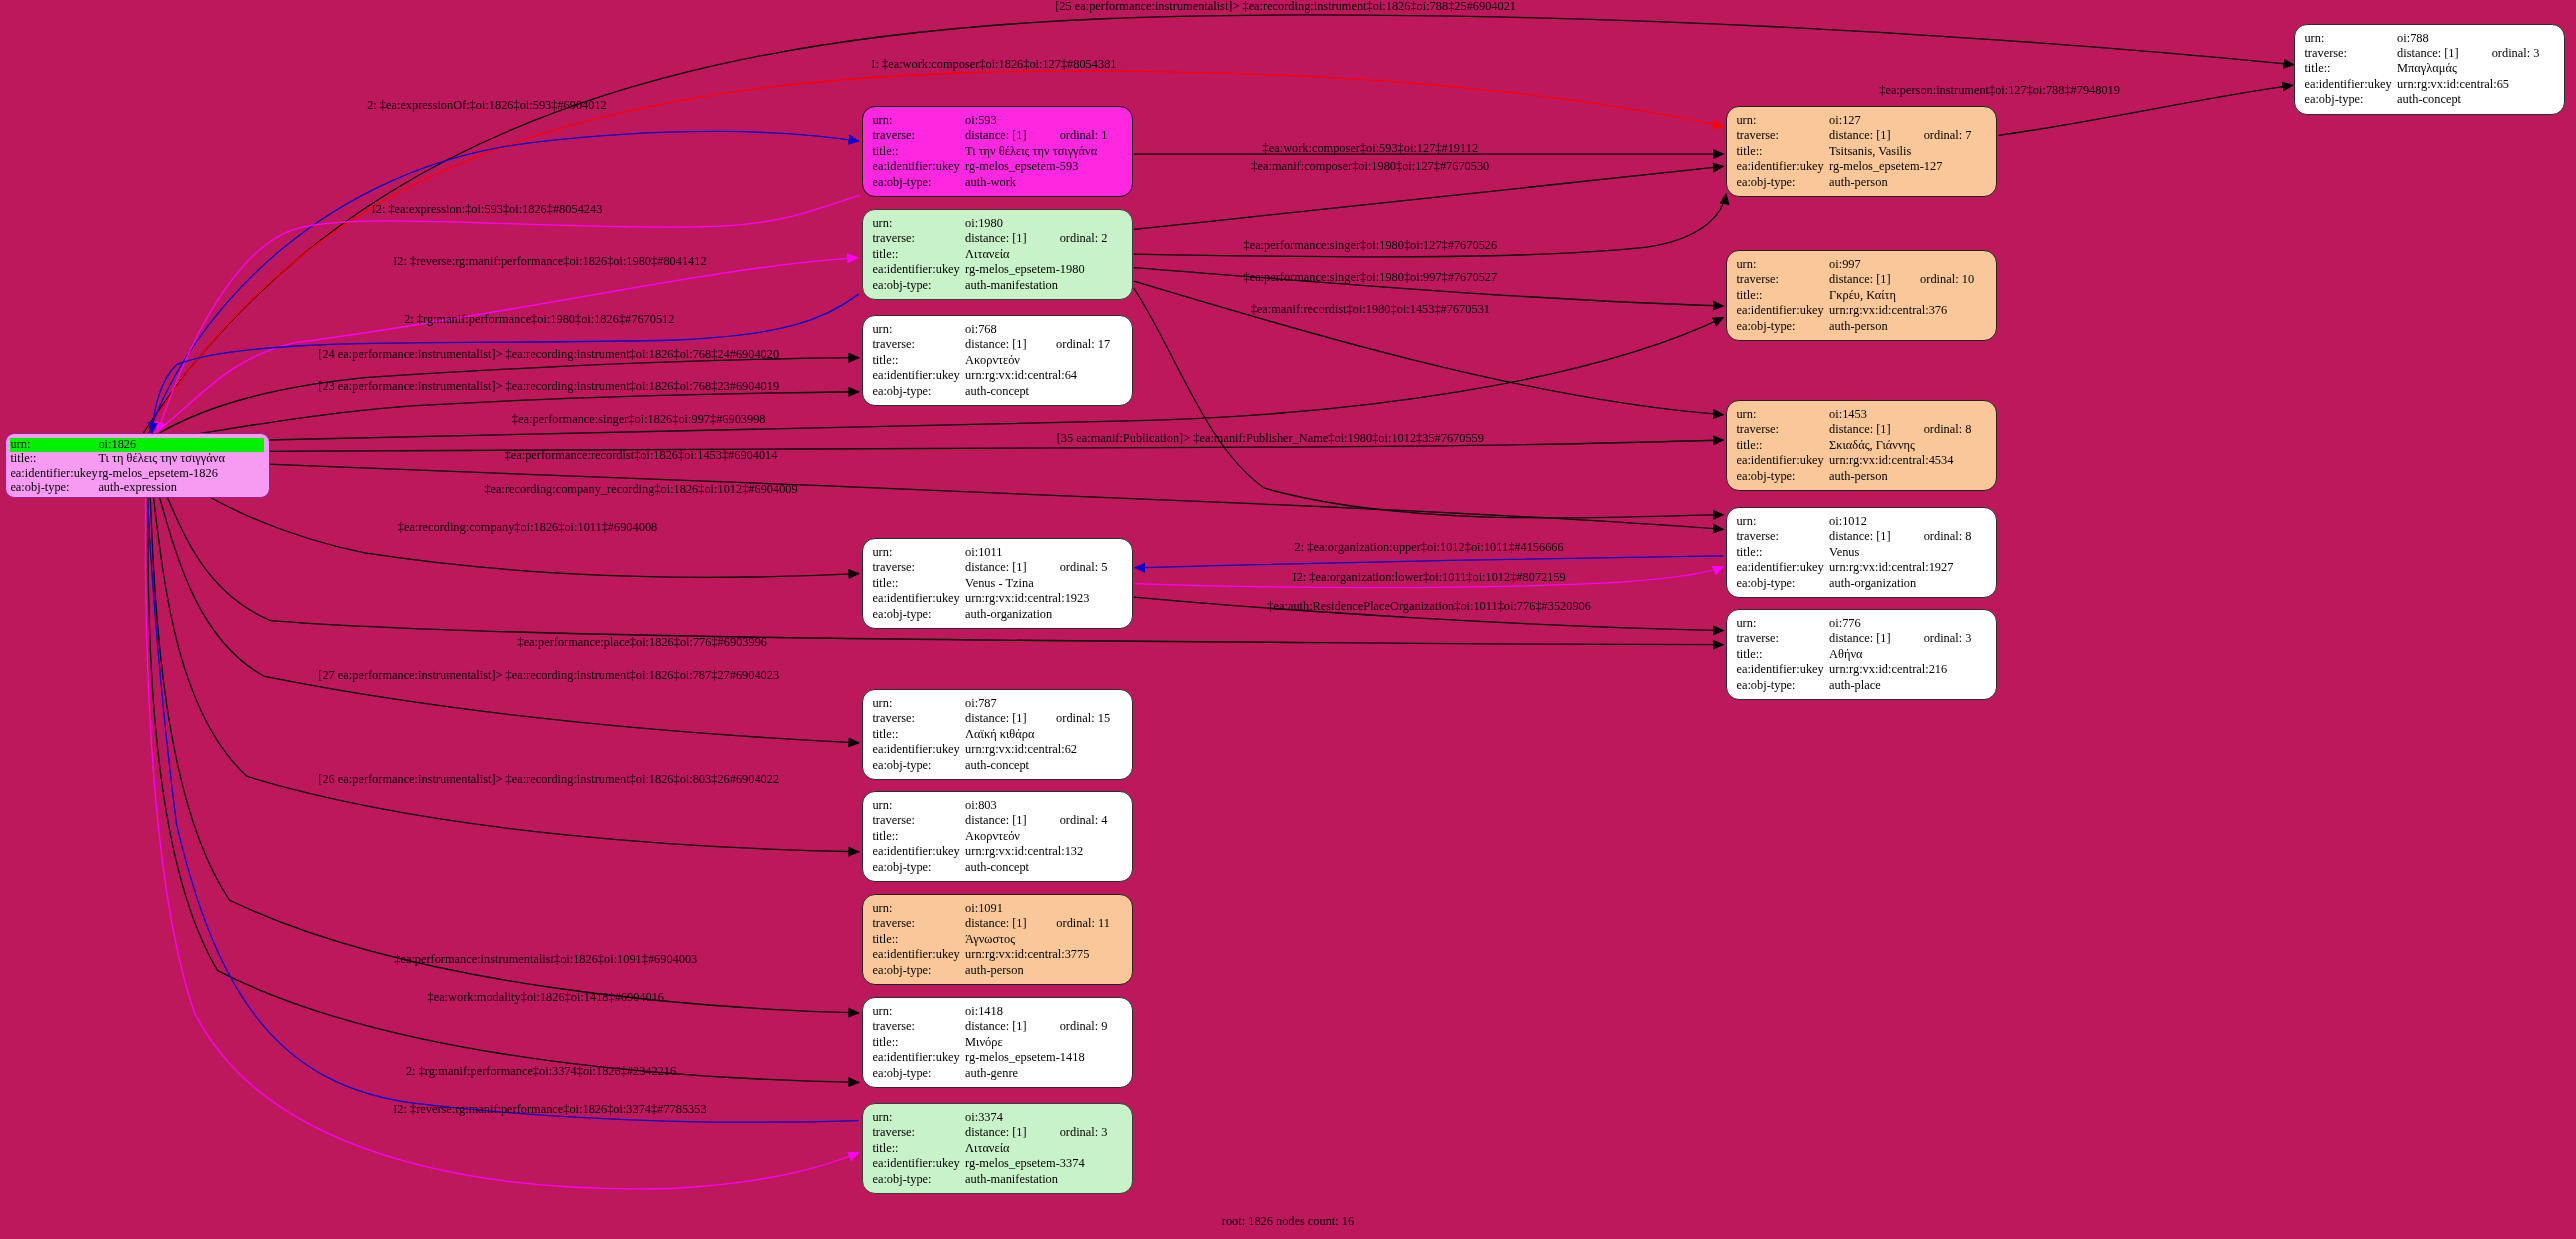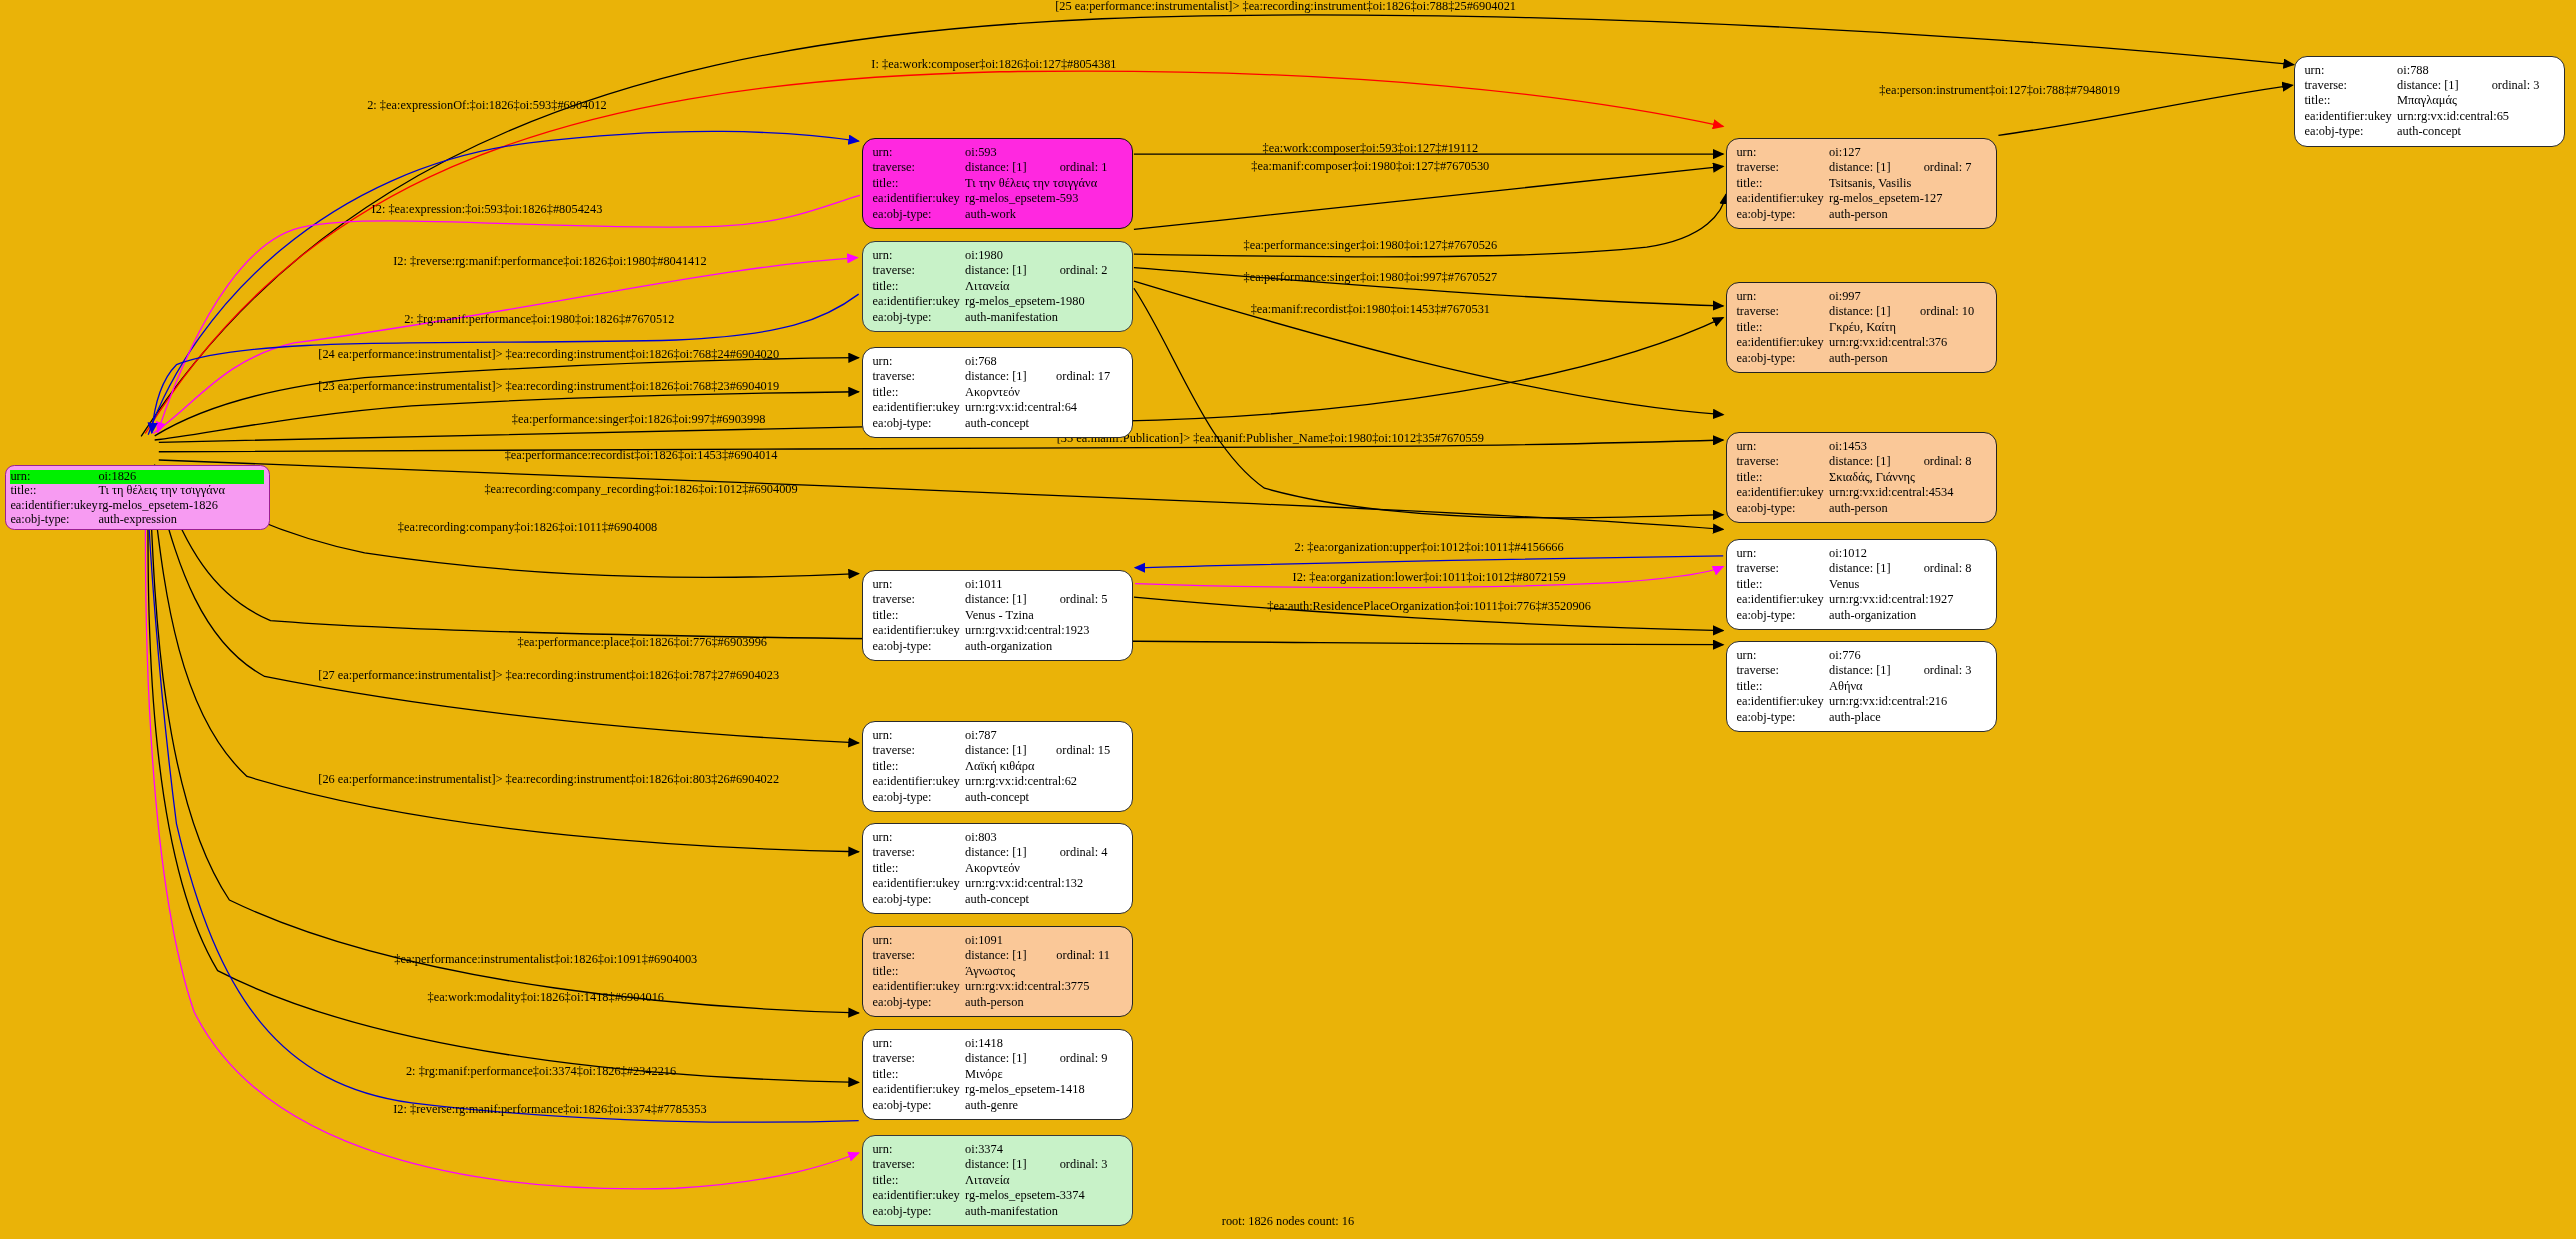--- a/index.html
+++ b/index.html
@@ -7,21 +7,21 @@
     padding: 0;
     background: #ffffff;
   }
   body {
     font-family: "Liberation Serif", "DejaVu Serif", serif;
   }
   #canvas-wrap {
     position: relative;
     width: 2576px;
     height: 1240px;
-    background: #eab308;
+    background: #be185d;
     overflow: hidden;
   }
   svg#graph {
     position: absolute;
     left: 0;
     top: 0;
     width: 2576px;
     height: 1240px;
   }
   .edge-path {
@@ -47,21 +47,20 @@
     position: absolute;
     box-sizing: border-box;
     border: 1.2px solid #2b2b2b;
     border-radius: 13px;
     background: #ffffff;
     padding: 5.9px 8.2px 5.9px 9.4px;
     font-size: 12.4px;
     line-height: 1.0;
     color: #000;
     overflow: hidden;
-    margin-top: 32px;
   }
   .node table {
     border-collapse: collapse;
     width: 100%;
   }
   .node td {
     padding: 1.2px 0;
     font-size: 12.4px;
     line-height: 1.05;
     white-space: nowrap;

